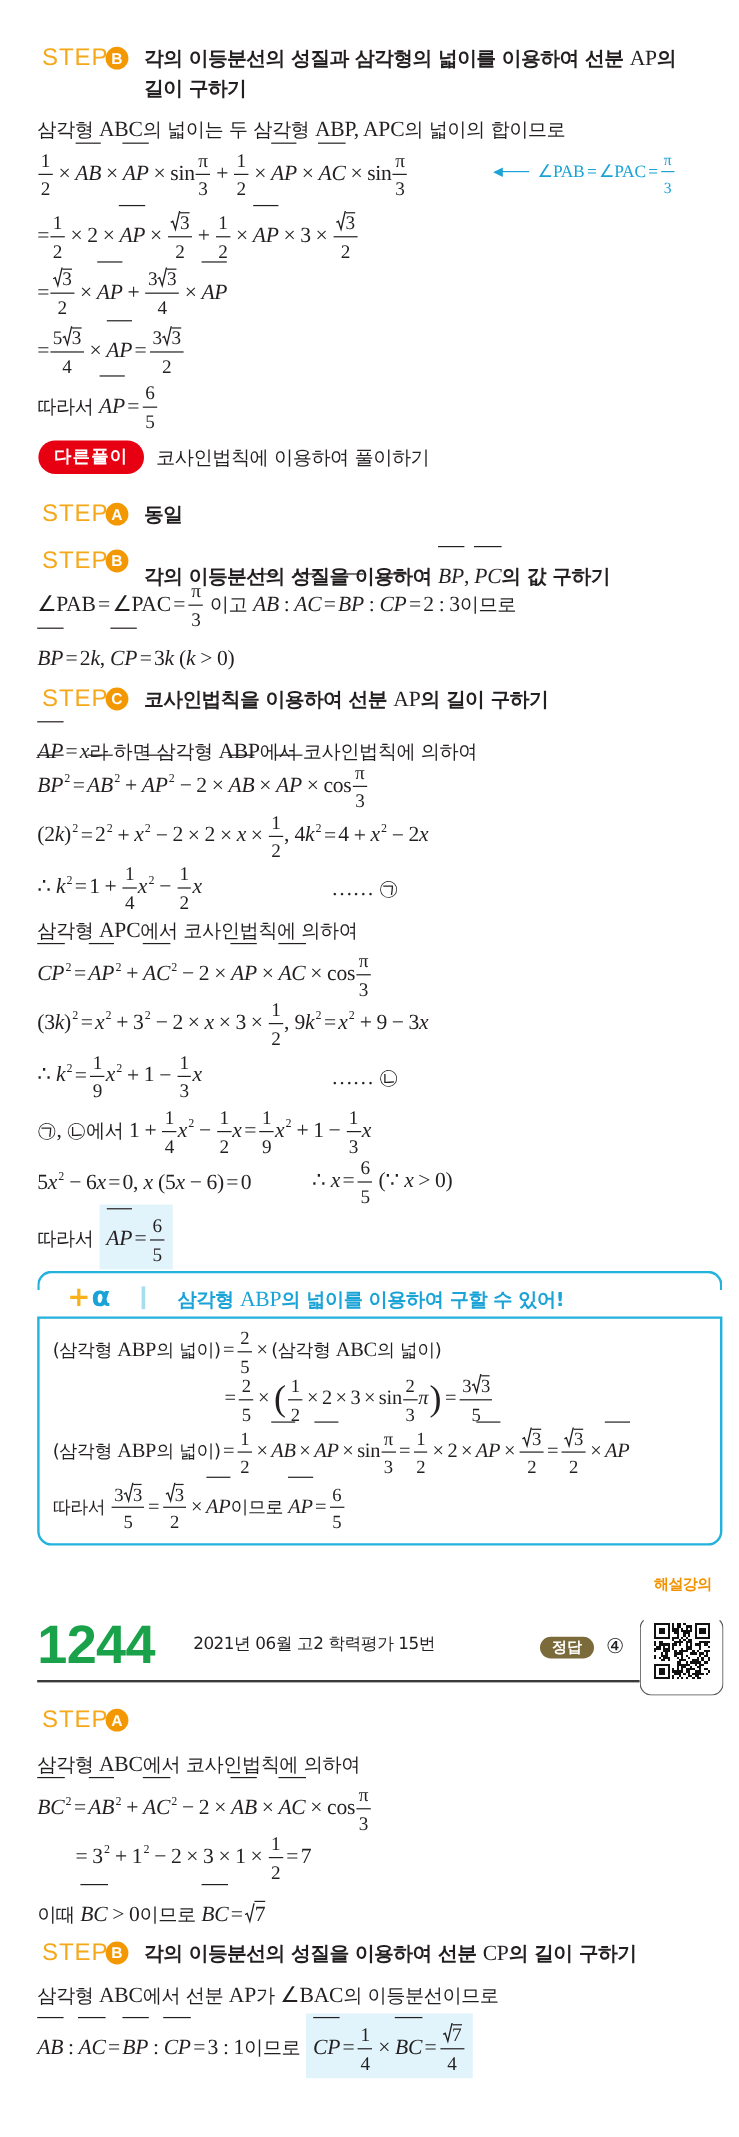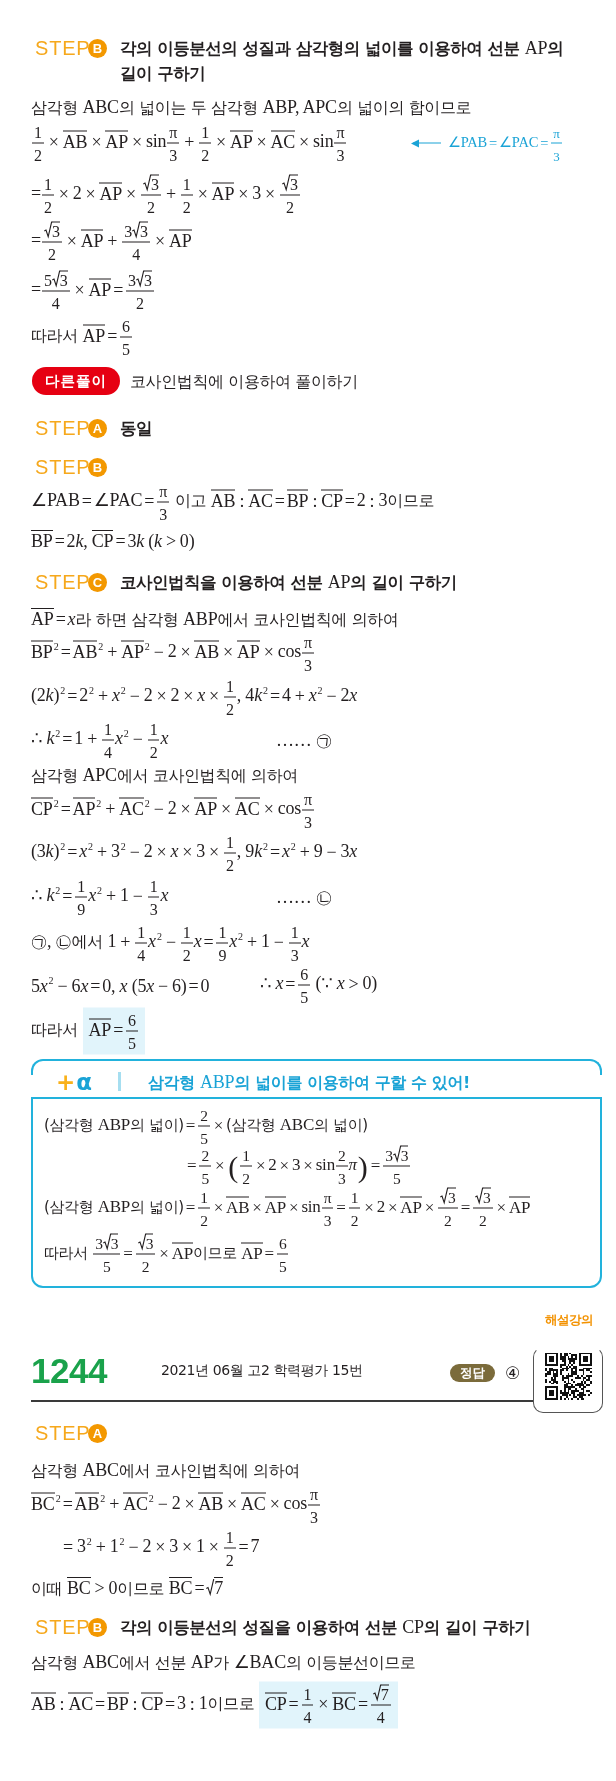--- a/index.html
+++ b/index.html
@@ -2,21 +2,21 @@
 <html style="--text: #231f20; --step-word: #f6a81c; --step-circle: #f39800; --alt-red: #e60012; --cyan: #22b2dc; --anno: #1aa3d6; --hl: #e1f4fb; --green: #1aa24b; --answer: #7b6b3b; --qr-orange: #f39200; --plus: #f9b11a;"><head>
 <meta charset="utf-8">
 <style>
 :root{--text:#231f20;--step-word:#f6a81c;--step-circle:#f39800;--alt-red:#e60012;--cyan:#22b2dc;--anno:#1aa3d6;--hl:#e1f4fb;--green:#1aa24b;--answer:#7b6b3b;--qr-orange:#f39200;--plus:#f9b11a;--bar:#a6def0;}
 html,body{margin:0;padding:0;background:#fff;}
 body{width:616px;height:1781px;position:relative;overflow:hidden;color:var(--text);font-family:"DejaVu Sans",sans-serif;}
 .ln{position:absolute;white-space:nowrap;transform:translateY(-50%);font-family:"Liberation Serif",serif;font-size:18px;line-height:1;}
 .ko{font-family:"DejaVu Sans",sans-serif;font-size:16px;letter-spacing:-0.4px;text-align:center;}
 .mt{font-family:"Liberation Serif",serif;font-size:18px;letter-spacing:-0.2px;}
 .it{font-style:italic;}
-.ol{display:inline-block;border-top:1.3px solid currentColor;padding-top:1px;line-height:1;}
+.ol{display:inline-block;border-top:1.3px solid currentColor;padding-top:15px;line-height:1;font-style:italic;}
 .sup{font-family:"Liberation Serif",serif;font-size:10px;vertical-align:8px;margin-left:1px;}
 .op{margin:0 4px;}
 .eq{margin:0 2px;}
 .bp{font-family:"Liberation Serif",serif;font-size:30px;vertical-align:middle;line-height:1;margin:0 1px;}
 .fr{display:inline-block;vertical-align:middle;text-align:center;margin:0 1px;line-height:1;}
 .fr .nu{display:block;border-bottom:1.1px solid currentColor;padding:0 2px 2px;}
 .fr .de{display:block;padding:2px 2px 0;}
 .fr .mt{font-size:16px;}
 .sq{display:inline-block;white-space:nowrap;line-height:1;}
 .rad{width:8px;height:16px;vertical-align:-1px;overflow:visible;}
@@ -43,21 +43,21 @@
 .pa-plus{color:var(--plus);}
 .pa-alpha{color:var(--anno);margin-left:1px;}
 .pa-bar{position:absolute;left:118px;top:1072px;width:3px;height:19px;background:var(--bar);}
 .pa-title{color:var(--anno);}
 .pa-title .ko{font-weight:bold;font-size:16px;}
 .pa .ko{font-size:15px;}
 .pa .mt{font-size:17px;}
 .pa .fr .mt{font-size:15.5px;}
 .pa .op{margin:0 3px;}
 
-.prob-num{position:absolute;transform:translateY(-50%);font-family:"Liberation Sans",sans-serif;font-weight:bold;font-size:35px;line-height:1;color:var(--green);letter-spacing:-0.5px;}
+.prob-num{position:absolute;transform:translateY(-50%);font-family:"Liberation Sans",sans-serif;font-weight:bold;font-size:45px;line-height:1;color:var(--green);letter-spacing:-0.5px;}
 .prob-src{position:absolute;transform:translateY(-50%);font-size:14px;line-height:1;white-space:nowrap;letter-spacing:-0.4px;margin-left:31px;}
 .ans-badge{position:absolute;width:45px;height:18px;border-radius:9px;background:var(--answer);color:#fff;font-size:12.5px;line-height:18px;text-align:center;font-weight:bold;}
 .ans-val{position:absolute;transform:translateY(-50%);font-size:17px;line-height:1;font-family:"DejaVu Sans",sans-serif;}
 .rule{position:absolute;height:1.5px;background:#3a3a3a;}
 .qr-label{position:absolute;transform:translateY(-50%);color:var(--qr-orange);font-weight:bold;font-size:12.5px;line-height:1;white-space:nowrap;letter-spacing:-0.5px;}
 .qr-frame{position:absolute;left:533px;top:1347px;width:70px;height:66px;box-sizing:border-box;border:1.5px solid #555;border-top-color:transparent;border-radius:10px;}
 .qr{position:absolute;left:545px;top:1352px;width:47px;height:48px;}
 </style>
 </head>
 <body>
@@ -94,20 +94,21 @@
 
 <div class="step" style="top:415.5px">
   <span class="step-word">STEP</span>
   <span class="step-circle">A</span>
   <span class="step-title"><span class="ko">동일</span></span>
 </div>
 
 <div class="step" style="top:454.5px">
   <span class="step-word">STEP</span>
   <span class="step-circle">B</span>
+  <span class="step-title"><span class="ko">각의 이등분선의 성질을 이용하여 </span><span class="mt ol">BP</span><span class="mt">, </span><span class="mt ol">PC</span><span class="ko">의 값 구하기</span></span>
 </div>
 <div class="ln" style="left:31px;top:502px"><span class="mt">∠PAB</span><span class="mt eq">=</span><span class="mt">∠PAC</span><span class="mt eq">=</span><span class="fr"><span class="nu"><span class="mt">π</span></span><span class="de"><span class="mt">3</span></span></span><span class="ko"> 이고 </span><span class="mt ol">AB</span><span class="mt op">:</span><span class="mt ol">AC</span><span class="mt eq">=</span><span class="mt ol">BP</span><span class="mt op">:</span><span class="mt ol">CP</span><span class="mt eq">=</span><span class="mt">2</span><span class="mt op">:</span><span class="mt">3</span><span class="ko">이므로</span></div>
 <div class="ln" style="left:31px;top:540px"><span class="mt ol">BP</span><span class="mt eq">=</span><span class="mt">2</span><span class="mt it">k</span><span class="mt">, </span><span class="mt ol">CP</span><span class="mt eq">=</span><span class="mt">3</span><span class="mt it">k</span><span class="mt"> (</span><span class="mt it">k</span><span class="mt op">&gt;</span><span class="mt">0)</span></div>
 
 <div class="step" style="top:569.5px">
   <span class="step-word">STEP</span>
   <span class="step-circle">C</span>
   <span class="step-title"><span class="ko">코사인법칙을 이용하여 선분 </span><span class="mt">AP</span><span class="ko">의 길이 구하기</span></span>
 </div>
 <div class="ln" style="left:31px;top:618px"><span class="mt ol">AP</span><span class="mt eq">=</span><span class="mt it">x</span><span class="ko">라 하면 삼각형 </span><span class="mt">ABP</span><span class="ko">에서 코사인법칙에 의하여</span></div>

